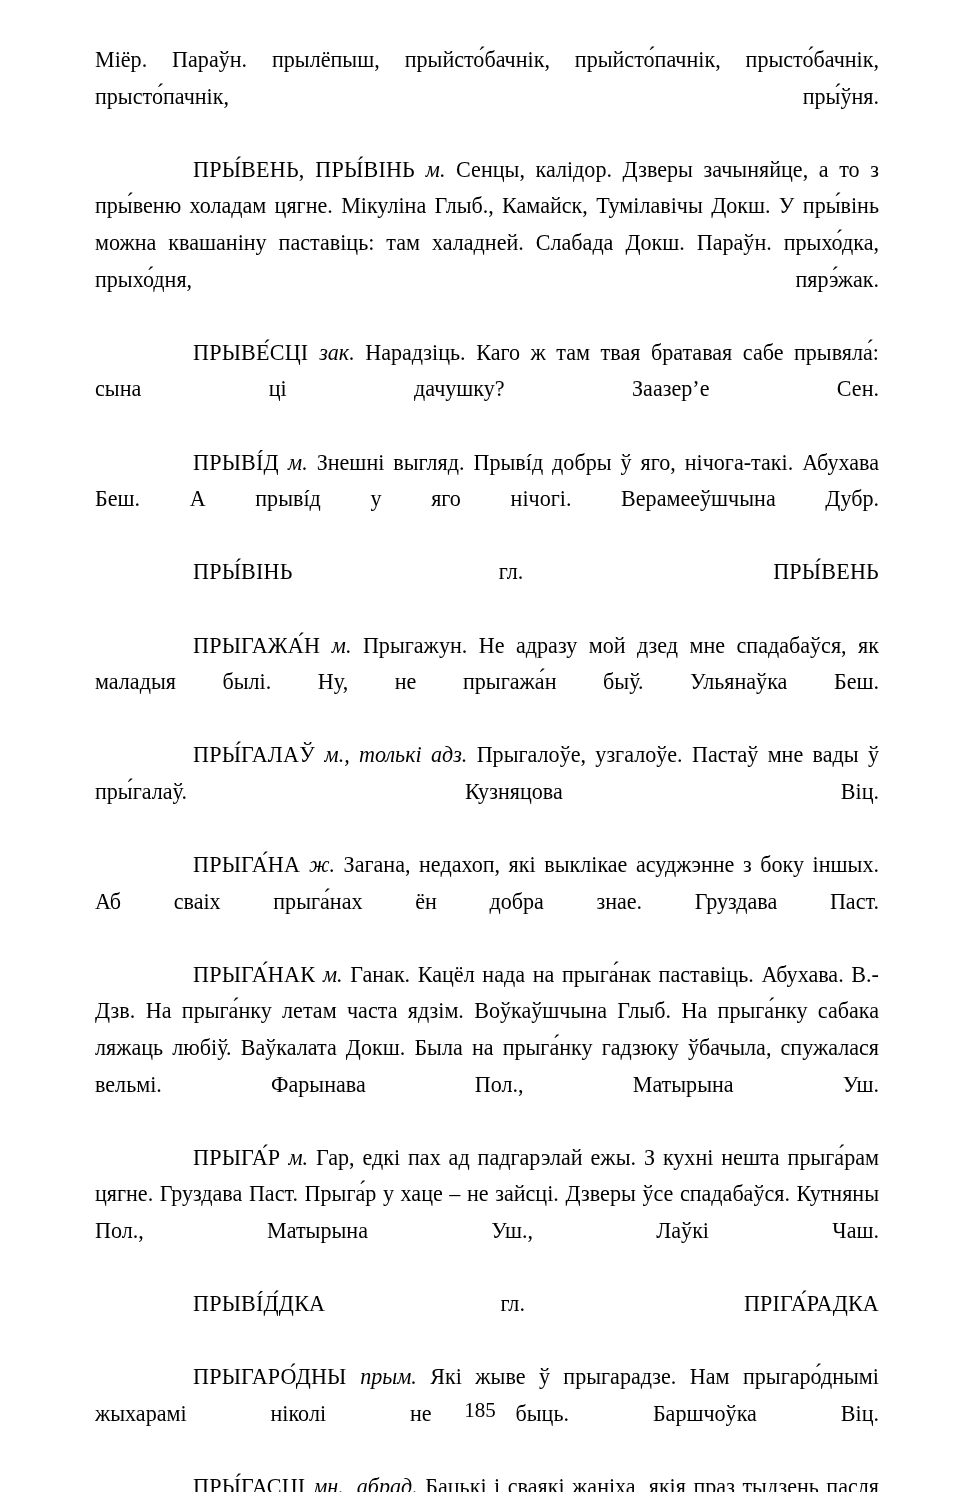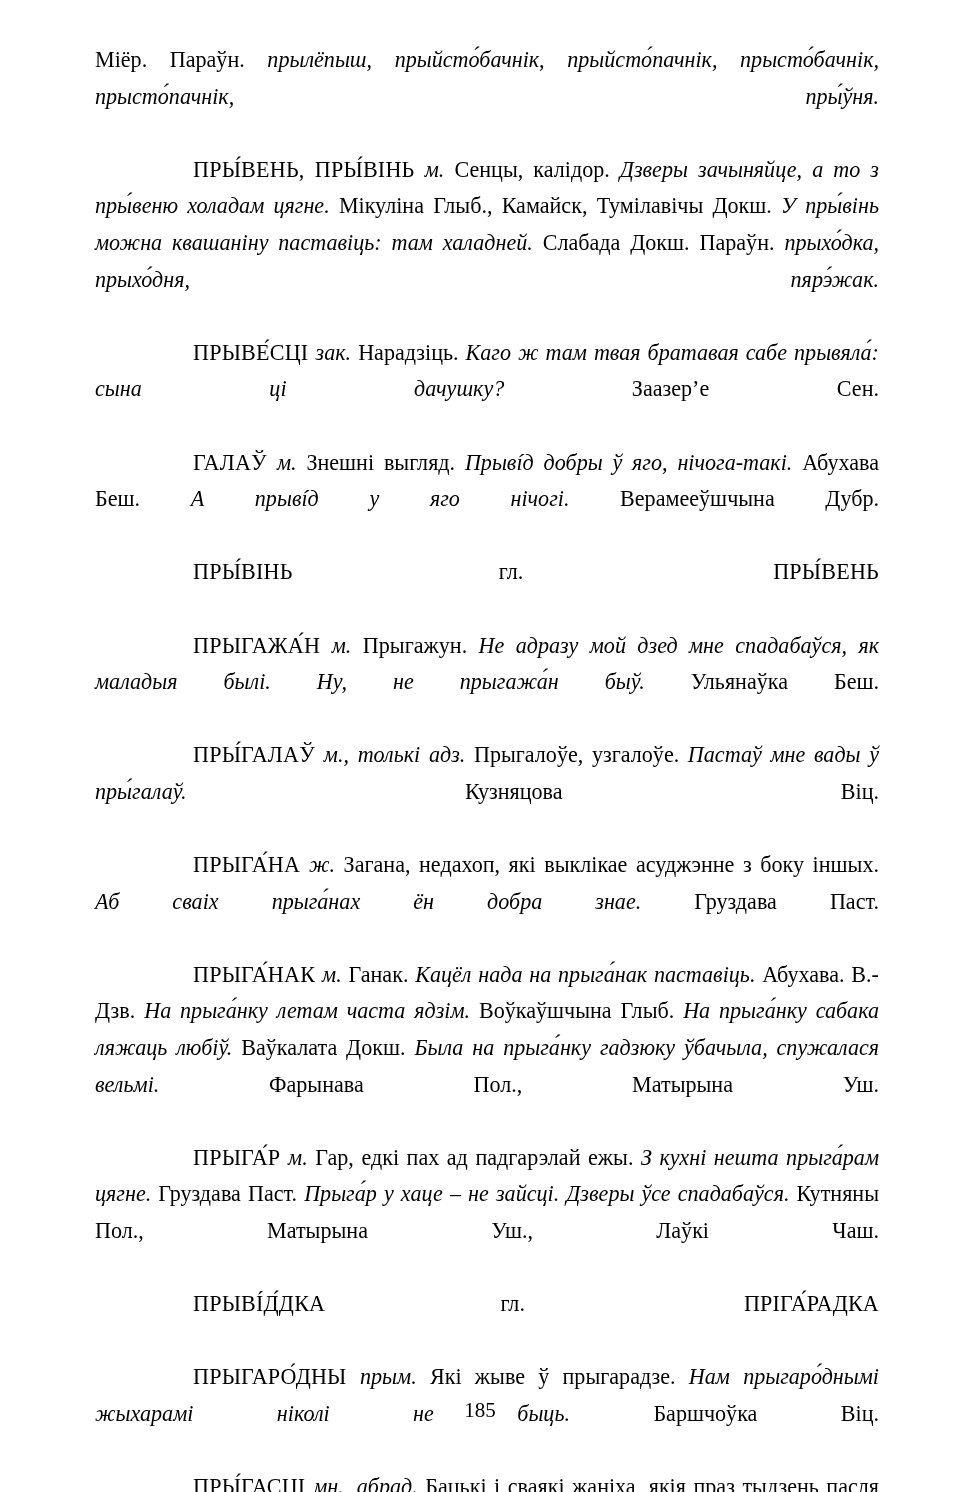--- a/index.html
+++ b/index.html
@@ -50,21 +50,20 @@
   }
   .hw {            
     font-weight: normal;
     letter-spacing: 0.2px;
     margin-left: 44px;
   }
   .gram {          
     font-style: italic;
   }
   .ital {          
-    font-style: italic;
   }
   .rom {           
     font-style: normal;
   }
   .folio {
     position: absolute;
     left: 0;
     right: 0;
     top: 1398px;
     text-align: center;
@@ -75,21 +74,21 @@
 </style>
 </head>
 <body>
 
 <div class="page">
 
   <div class="column" id="text-column">
       <p class="entry cont"><span class="rom">Мiёр. Параўн. </span><span class="ital">прылёпыш, прыйсто́бачнiк, прыйсто́пачнiк, прысто́бачнiк, прысто́пачнiк, пры́ўня.</span></p>
       <p class="entry"><span class="hw">ПРЫ́ВЕНЬ, ПРЫ́ВIНЬ </span><span class="gram">м. </span><span class="rom">Сенцы, калiдор. </span><span class="ital">Дзверы зачыняйце, а то з пры́веню холадам цягне. </span><span class="rom">Мiкулiна Глыб., Камайск, Тумiлавiчы Докш. </span><span class="ital">У пры́вiнь можна квашанiну паставiць: там халадней. </span><span class="rom">Слабада Докш. Параўн. </span><span class="ital">прыхо́дка, прыхо́дня, пярэ́жак.</span></p>
       <p class="entry"><span class="hw">ПРЫВЕ́СЦI </span><span class="gram">зак. </span><span class="rom">Нарадзiць. </span><span class="ital">Каго ж там твая братавая сабе прывяла́: сына цi дачушку? </span><span class="rom">Заазер’е Сен.</span></p>
-      <p class="entry"><span class="hw">ГАЛАЎ </span><span class="gram">м. </span><span class="rom">Знешнi выгляд. </span><span class="ital">Прывíд добры ў яго, нiчога-такi. </span><span class="rom">Абухава Беш. </span><span class="ital">А прывíд у яго нiчогi. </span><span class="rom">Верамееўшчына Дубр.</span></p>
+      <p class="entry"><span class="hw">ПРЫВÍД </span><span class="gram">м. </span><span class="rom">Знешнi выгляд. </span><span class="ital">Прывíд добры ў яго, нiчога-такi. </span><span class="rom">Абухава Беш. </span><span class="ital">А прывíд у яго нiчогi. </span><span class="rom">Верамееўшчына Дубр.</span></p>
       <p class="entry"><span class="hw">ПРЫ́ВIНЬ </span><span class="rom">гл. </span><span class="hw">ПРЫ́ВЕНЬ</span></p>
       <p class="entry"><span class="hw">ПРЫГАЖА́Н </span><span class="gram">м. </span><span class="rom">Прыгажун. </span><span class="ital">Не адразу мой дзед мне спадабаўся, як маладыя былi. Ну, не прыгажа́н быў. </span><span class="rom">Ульянаўка Беш.</span></p>
       <p class="entry"><span class="hw">ПРЫ́ГАЛАЎ </span><span class="gram">м., толькi адз. </span><span class="rom">Прыгалоўе, узгалоўе. </span><span class="ital">Пастаў мне вады ў пры́галаў. </span><span class="rom">Кузняцова Вiц.</span></p>
       <p class="entry"><span class="hw">ПРЫГА́НА </span><span class="gram">ж. </span><span class="rom">Загана, недахоп, якi выклiкае асуджэнне з боку iншых. </span><span class="ital">Аб сваiх прыга́нах ён добра знае. </span><span class="rom">Груздава Паст.</span></p>
       <p class="entry"><span class="hw">ПРЫГА́НАК </span><span class="gram">м. </span><span class="rom">Ганак. </span><span class="ital">Кацёл нада на прыга́нак паставiць. </span><span class="rom">Абухава. В.-Дзв. </span><span class="ital">На прыга́нку летам часта ядзiм. </span><span class="rom">Воўкаўшчына Глыб. </span><span class="ital">На прыга́нку сабака ляжаць любiў. </span><span class="rom">Ваўкалата Докш. </span><span class="ital">Была на прыга́нку гадзюку ўбачыла, спужалася вельмi. </span><span class="rom">Фарынава Пол., Матырына Уш.</span></p>
       <p class="entry"><span class="hw">ПРЫГА́Р </span><span class="gram">м. </span><span class="rom">Гар, едкi пах ад падгарэлай ежы. </span><span class="ital">З кухнi нешта прыга́рам цягне. </span><span class="rom">Груздава Паст. </span><span class="ital">Прыга́р у хаце – не зайсцi. Дзверы ўсе спадабаўся. </span><span class="rom">Кутняны Пол., Матырына Уш., Лаўкi Чаш.</span></p>
       <p class="entry"><span class="hw">ПРЫВÍД́ДКА </span><span class="rom">гл. </span><span class="hw">ПРIГА́РАДКА</span></p>
       <p class="entry"><span class="hw">ПРЫГАРО́ДНЫ </span><span class="gram">прым. </span><span class="rom">Якi жыве ў прыгарадзе. </span><span class="ital">Нам прыгаро́днымi жыхарамi нiколi не быць. </span><span class="rom">Баршчоўка Вiц.</span></p>
       <p class="entry"><span class="hw">ПРЫ́ГАСЦI </span><span class="gram">мн., абрад. </span><span class="rom">Бацькi i сваякi жанiха, якiя праз тыдзень пасля вяселля, згодна з заключным этапам вясельнага абраду, прыязджаюць у госцi да сватоў. </span></p>
     </div>

